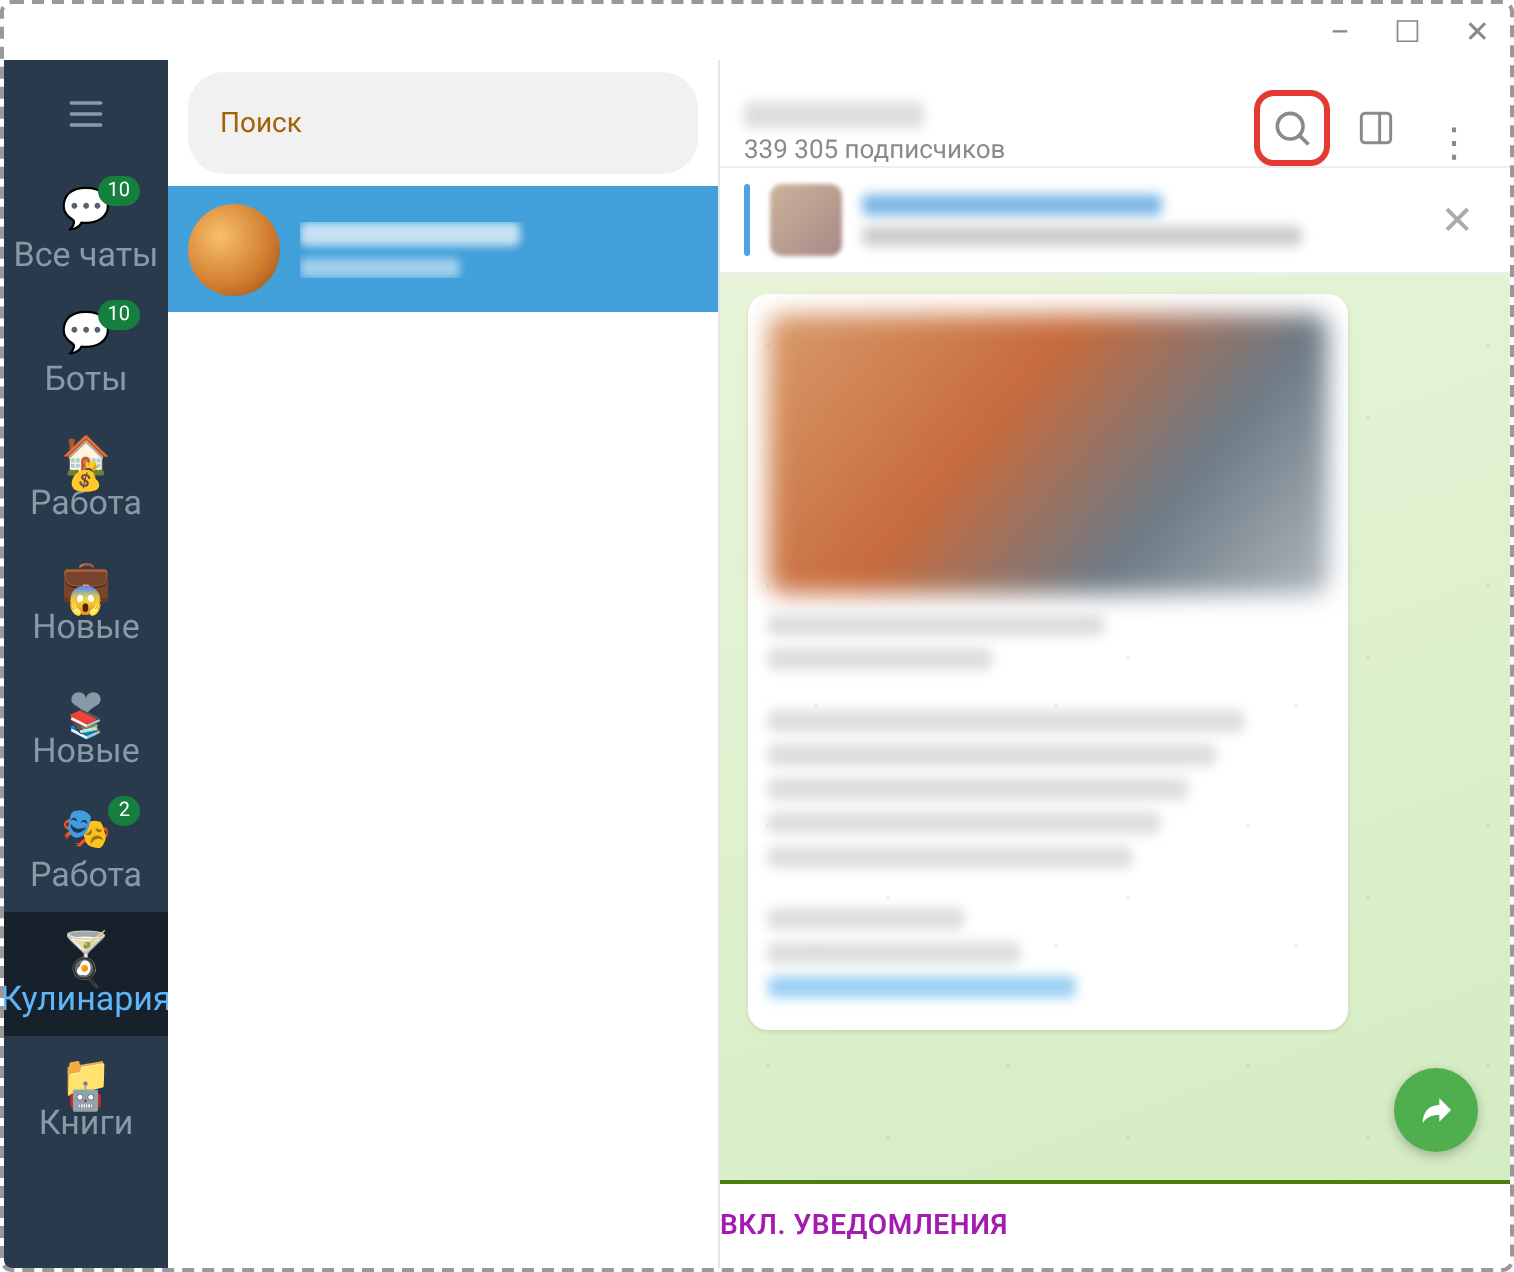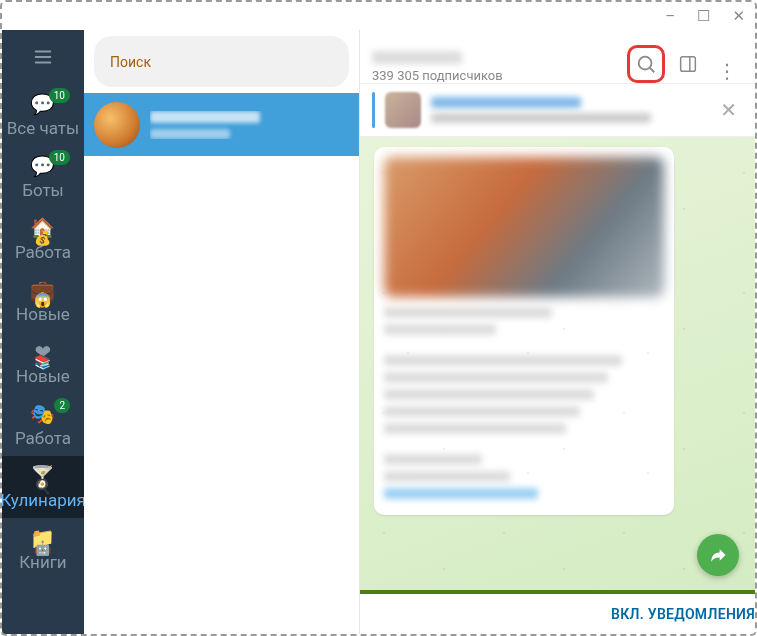--- a/index.html
+++ b/index.html
@@ -48,21 +48,21 @@
   .pintxt .p1 { height: 11px; width: 150px; background: #7fb8e8; border-radius: 3px; filter: blur(3px); margin-bottom: 5px; }
   .pintxt .p2 { height: 10px; width: 220px; background: #ccc; border-radius: 3px; filter: blur(3px); }
   .pinclose { color: #aaa; font-size: 20px; padding: 0 6px; cursor: pointer; }
   
   .scroll { flex: 1; background: linear-gradient(160deg,#e8f4d9,#d4ecc3); position: relative; overflow: hidden; padding: 10px 14px; }
   .msgcard { width: 300px; background: #fff; border-radius: 10px; padding: 10px; box-shadow: 0 1px 2px rgba(0,0,0,.1); }
   .msgimg { height: 140px; border-radius: 8px; background: linear-gradient(130deg,#d99b6a 0%,#c76b3d 40%,#6d7a85 70%,#aeb7bd 100%); filter: blur(6px); margin-bottom: 10px; }
   .msgline { height: 11px; background: #ddd; border-radius: 3px; filter: blur(3px); margin: 6px 0; }
   .fab { position: absolute; right: 16px; bottom: 14px; width: 42px; height: 42px; border-radius: 50%; background: #4fae4e; display: flex; align-items: center; justify-content: center; box-shadow: 0 2px 6px rgba(0,0,0,.25); }
   .fab svg { width: 20px; height: 20px; fill: #fff; }
-  .mutebar { height: 44px; display: flex; align-items: center; justify-content: flex-end; color: #0369a1; font-weight: 600; font-size: 14px; letter-spacing: .3px; border-top: 4px solid #4d7c0f; }
+  .mutebar { height: 44px; display: flex; align-items: center; justify-content: flex-start; color: #a21caf; font-weight: 600; font-size: 14px; letter-spacing: .3px; border-top: 2px solid #4d7c0f; }
   .doodle { position: absolute; inset: 0; opacity: .06; background-image: radial-gradient(circle at 20% 30%, #000 1px, transparent 1px), radial-gradient(circle at 70% 60%, #000 1px, transparent 1px), radial-gradient(circle at 40% 80%, #000 1px, transparent 1px); background-size: 120px 120px; pointer-events:none;}
 </style>
 </head>
 <body>
 
 <div class="frame">
 
   <div class="titlebar">
     <span>–</span>
     <span>☐</span>

